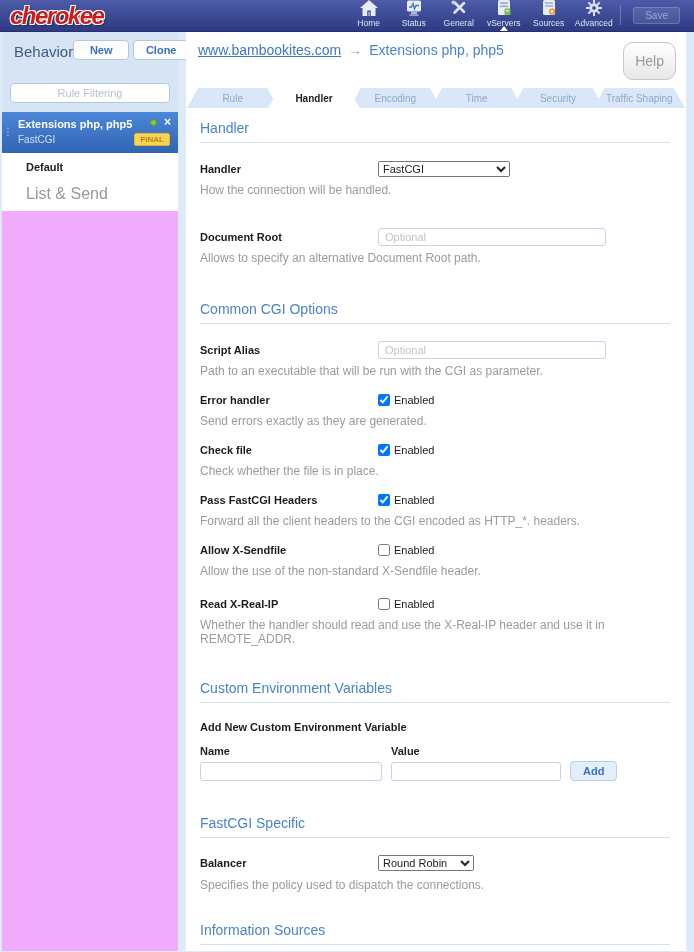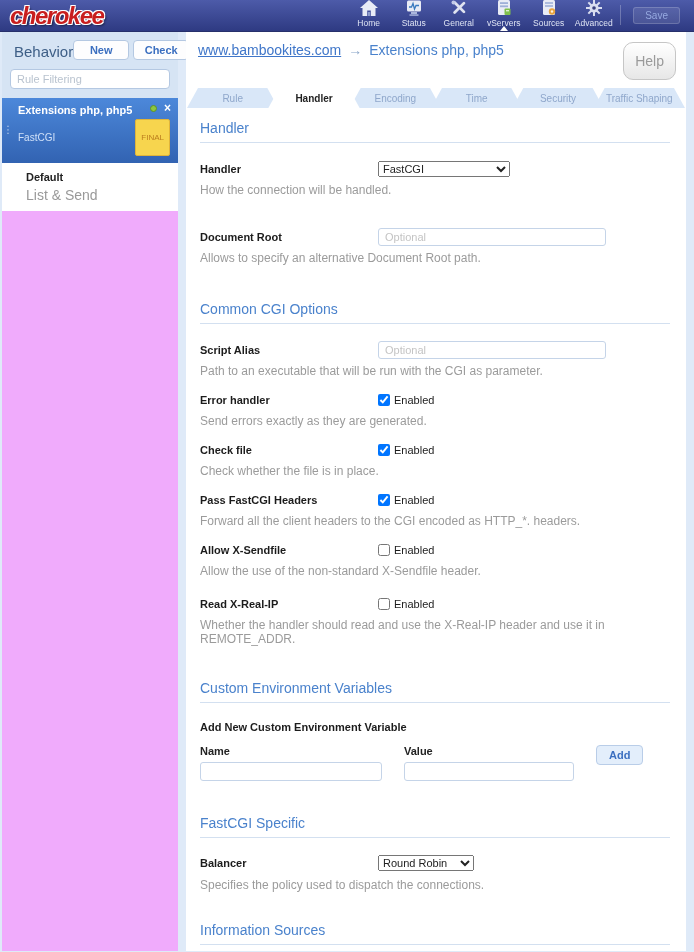--- a/index.html
+++ b/index.html
@@ -24,37 +24,37 @@
   .sidebar { flex:none; width:176px; margin-left:2px; background:#f0abfc; }
   .main { flex:none; width:500px; margin-left:8px; background:#fff; overflow:hidden; }
 
   
   .sidebar-top { background:#d6e4f4; padding:7px 8px 9px; }
   .sidebar-head { display:flex; }
   .sidebar-title { font-size:15px; color:#3d5e86; margin:4px 0 0 4px; }
   .side-btn-col { margin-left:auto; display:flex; flex-direction:row; gap:4px; align-items:flex-end; }
   .side-btn { width:56px; background:#fdfdfe; border:1px solid #b4c8e2; border-radius:4px; color:#3b6fc0;
           font-weight:bold; font-size:11px; padding:3px 0; text-align:center; cursor:pointer; font-family:inherit; }
-  .filter-input { margin-top:9px; width:100%; border:1px solid #b4c8e2; border-radius:4px; font-size:11px; padding:3px 6px; color:#333; font-family:inherit; }
+  .filter-input { margin-top:23px; width:100%; border:1px solid #b4c8e2; border-radius:4px; font-size:11px; padding:3px 6px; color:#333; font-family:inherit;text-align:center; }
   .filter-input::placeholder { color:#b9c3cf; }
 
   .rule { cursor:pointer; }
   .rule.selected { position:relative; display:flex; background:linear-gradient(#4c88da,#3263b2); color:#fff; padding:6px 6px 7px 0; }
   .drag-strip { flex:none; width:12px; display:flex; align-items:center; justify-content:center; color:rgba(255,255,255,.65); font-size:10px; line-height:6px; }
   .rule-body { flex:1; padding-left:4px; }
   .rule-name { font-size:11px; font-weight:bold; letter-spacing:0; }
   .rule-sub { display:flex; align-items:center; margin-top:3px; padding-right:2px; }
   .rule-type { font-size:10px; color:#cfe0f8; }
-  .final-badge { margin-left:auto; background:#f7d54e; border:1px solid #e0b43a; color:#bc7e1e; font-size:8px; font-weight:normal; padding:13px 5px; border-radius:2px; }
+  .final-badge { margin-left:auto; background:#f7d54e; border:1px solid #e0b43a; color:#bc7e1e; font-size:8px; font-weight:bold; padding:1px 5px; border-radius:2px; }
   .rule-icons { position:absolute; top:6px; right:7px; display:flex; gap:7px; align-items:center; }
   .status-dot { width:7px; height:7px; border-radius:50%; background:#8dc63f; border:1px solid #5f9424; }
   .close-icon { color:#fff; font-size:12px; font-weight:bold; line-height:8px; cursor:pointer; }
   .rule.default { padding:8px 8px 8px 24px; background:#fff; }
   .rule.default .rule-name { color:#222; }
-  .rule.default .rule-type { color:#999; margin-top:4px; font-size:14px; }
+  .rule.default .rule-type { color:#999; margin-top:12px; font-size:16px; }
 
   
   .breadcrumb-row { display:flex; padding:10px 10px 0 12px; }
   .bc-vserver { color:#3f76c9; font-size:14px; text-decoration:underline; cursor:pointer; }
   .bc-arrow { color:#8aa5c8; font-size:14px; margin:0 7px; }
   .bc-rule { color:#4a82cc; font-size:14px; }
   .help-btn { margin-left:auto; background:linear-gradient(#ffffff,#e7e7e7); border:1px solid #c6c6c6; border-radius:10px;
           color:#9a9a9a; font-size:14px; padding:10px 11px; cursor:pointer; font-family:inherit; }
 
   .tabs { display:flex; margin-top:8px; padding:0 6px; }
@@ -74,21 +74,21 @@
   select.ctl { font-size:11px; font-family:inherit; color:#222; }
   select.ctl.w-lg { width:132px; }
   select.ctl.w-md { width:96px; }
   input.txt { border:1px solid #c5d4e8; border-radius:3px; font-size:11px; padding:2px 6px; color:#333; font-family:inherit; }
   input.txt::placeholder { color:#c4c4c4; }
   .opt-input { width:228px; height:18px; }
   .cb-wrap { display:flex; align-items:center; font-size:11px; color:#1c1c1c; }
   .cb-wrap input { width:12px; height:12px; margin-right:4px; }
 
   .add-new-label { font-size:11px; font-weight:bold; margin-top:18px; color:#1c1c1c; }
-  .env-row { display:flex; align-items:flex-start; margin-top:12px; gap:22px; }
+  .env-row { display:flex; align-items:flex-end; margin-top:12px; gap:9px; }
   .env-col label { display:block; font-size:11px; font-weight:bold; margin-bottom:4px; }
   .env-name-input { width:182px; height:19px; }
   .env-value-input { width:170px; height:19px; }
   .add-btn { background:#e3eefb; border:1px solid #b9cde8; border-radius:4px; color:#3b6fc0; font-weight:bold;
           font-size:11px; padding:3px 12px; cursor:pointer; font-family:inherit; }
 
   table.src { width:100%; border-collapse:collapse; margin-top:13px; }
   table.src th { background:#eaf1fa; text-align:left; font-size:11px; padding:6px 8px; border-top:1px solid #d3e0f0; border-bottom:2px solid #4a7fd1; }
   table.src .col-half { width:50%; }
 </style>
@@ -182,21 +182,21 @@
 </div>
 
 <div class="page">
 
   <div class="sidebar">
     <div class="sidebar-top">
       <div class="sidebar-head">
         <div class="sidebar-title">Behavior</div>
         <div class="side-btn-col">
           <button class="side-btn">New</button>
-          <button class="side-btn">Check</button>
+          <button class="side-btn">Clone</button>
         </div>
       </div>
       <input class="filter-input" type="text" placeholder="Rule Filtering" style="">
     </div>
 
     <div class="rule selected">
       <div class="drag-strip">⋮</div>
       <div class="rule-body">
         <div class="rule-name">Extensions php, php5</div>
         <div class="rule-sub">

